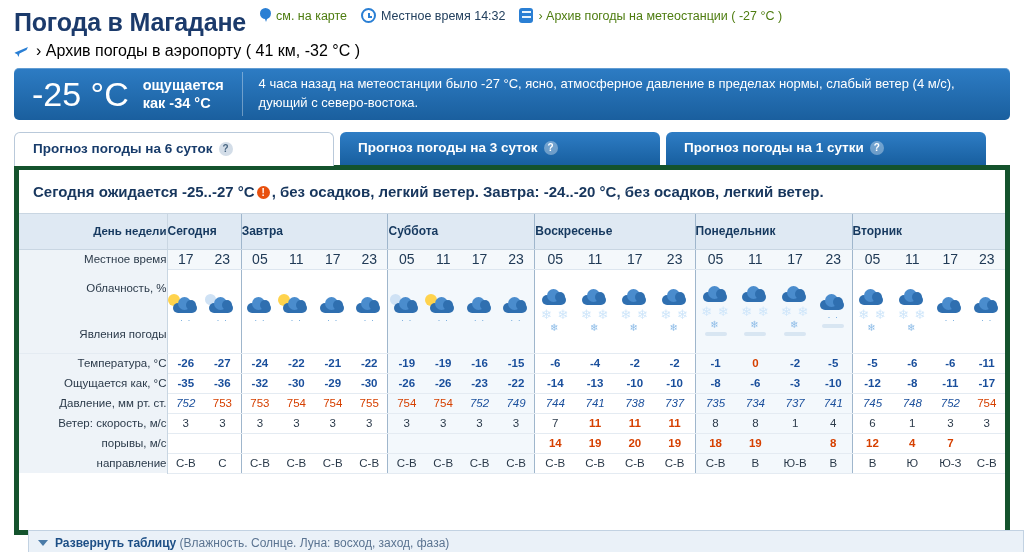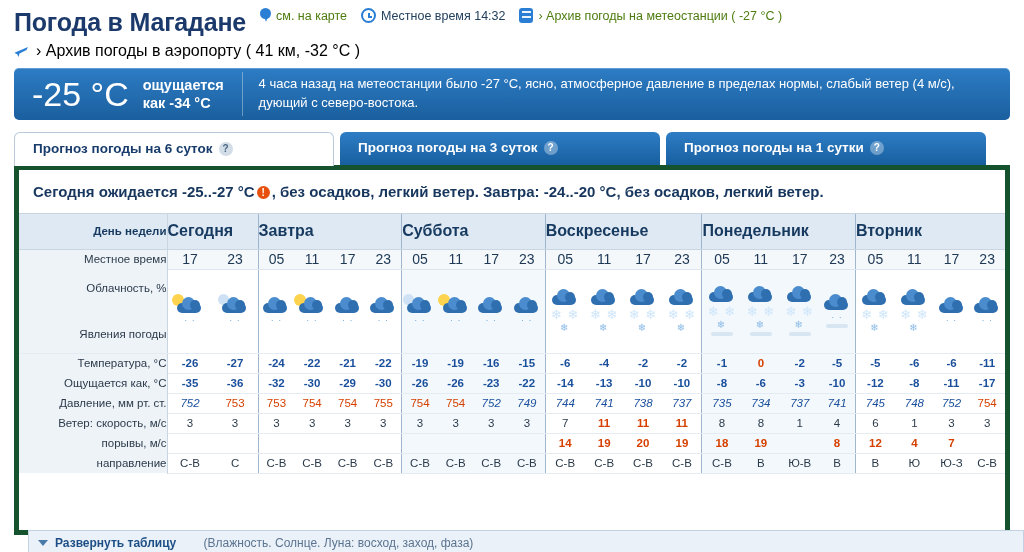--- a/index.html
+++ b/index.html
@@ -120,21 +120,21 @@
 
   
   table.fc { border-collapse: collapse; width: 100%; font-size: 11.5px; }
   table.fc td, table.fc th { padding: 0; }
   .rowlabel {
     width: 148px; text-align: right; padding-right: 8px;
     color: #2b3a4a; font-size: 11.5px; background: #eef3f8;
     border-right: 1px solid #c9d6e2; white-space: nowrap;
   }
   .dayhdr {
-    background: #dfe9f3; color: #16395f; font-weight: bold; font-size: 16px;
+    background: #dfe9f3; color: #16395f; font-weight: bold; font-size: 12px;
     text-align: left; padding: 6px 0 6px 10px; height: 26px;
     border-top: 1px solid #c9d6e2; border-bottom: 1px solid #c9d6e2; margin-top: 20px;
   }
   .daysep { border-left: 1px solid #9fb6cc; }
   .hour {
     text-align: center; font-size: 14px; color: #203a56; height: 20px;
     background: #f4f8fb; border-bottom: 1px solid #dde6ef;
   }
   .cell {
     text-align: center; font-size: 11.5px; height: 20px;
@@ -168,21 +168,21 @@
     background: #eaf1f8; border: 1px solid #c2d2e2;
     font-size: 12px; color: #2b4a6e; padding-left: 26px; position: relative;
   }
   .footer-wrap { margin: 0 14px; position: relative; }
   .expand-arrow {
     position: absolute; left: 9px; top: 9px; width: 0; height: 0;
     border-left: 5px solid transparent; border-right: 5px solid transparent;
     border-top: 6px solid #4a7ba8;
   }
   .footer b { color: #1d4f86; }
-  .footer .muted { color: #5b7491; font-weight: normal; margin-left: 24px; }
+  .footer .muted { color: #5b7491; font-weight: normal; }
 </style>
 </head>
 <body>
 
 <div class="page">
 
   <div class="header">
     <div class="title-row">
       <div class="page-title">Погода в Магадане</div>
 

